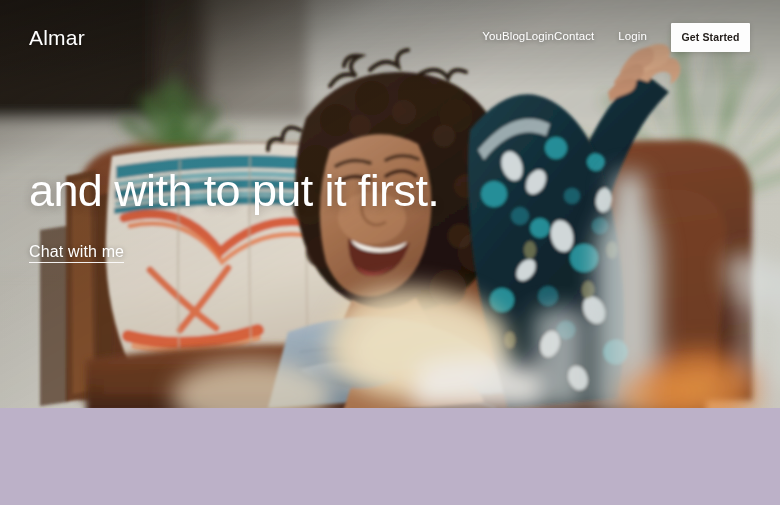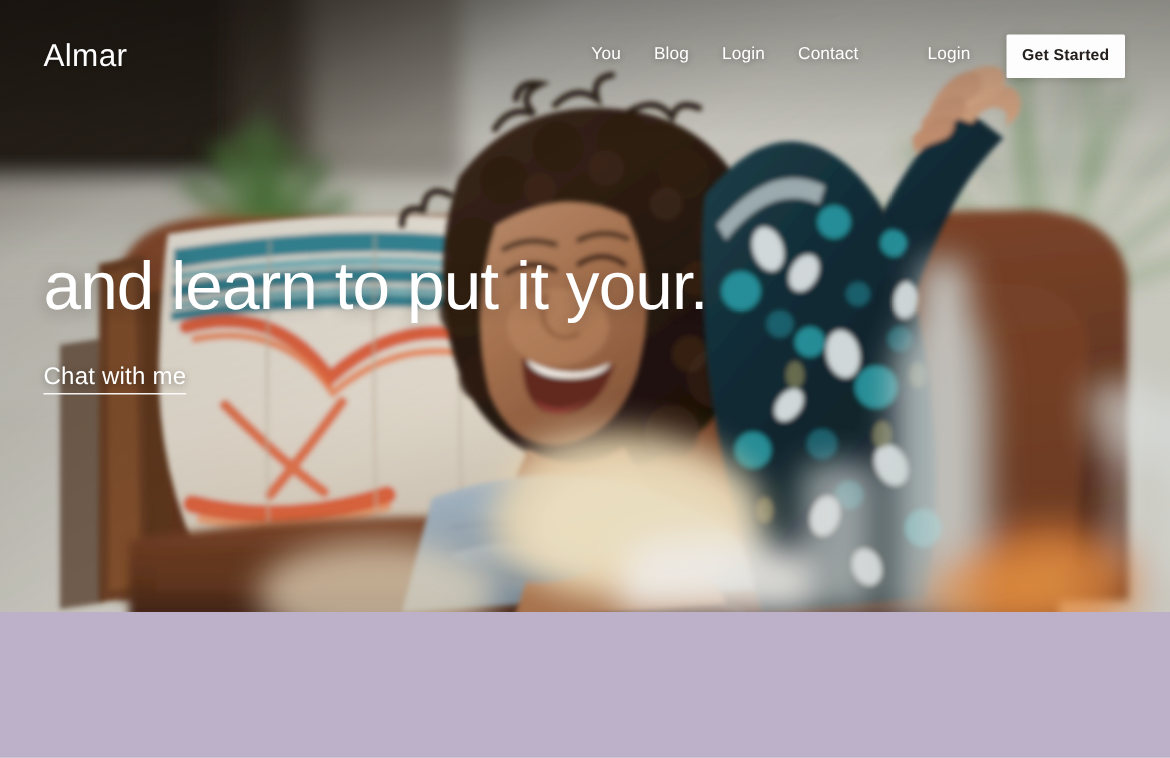--- a/index.html
+++ b/index.html
@@ -37,21 +37,20 @@
     font-weight:400;
     letter-spacing:0.2px;
     line-height:1;
     margin-top:1px;
     white-space:nowrap;
     text-shadow:0 1px 3px rgba(0,0,0,.25);
   }
   .nav-spacer { flex:1 1 auto; }
   .nav-links {
     display:flex; align-items:center;
-    gap:22px;
     margin-right:24px;
   }
   .nav-links a {
     color:#ffffff;
     font-size:11.5px;
     font-weight:400;
     letter-spacing:0.1px;
     text-decoration:none;
     white-space:nowrap;
     text-shadow:0 1px 4px rgba(0,0,0,.32);
@@ -474,21 +473,21 @@
         <a href="#">Blog</a>
         <a href="#">Login</a>
         <a href="#">Contact</a>
         <a href="#" class="login">Login</a>
       </div>
       <button class="cta-button">Get Started</button>
     </nav>
 
     <div class="hero-copy">
       <h1 class="headline">
-        <span class="line">and learn to put it your.</span>
+        <span class="line">and with to put it first.</span>
       </h1>
       <a href="#" class="chat-link">Chat with me</a>
     </div>
   </section>
 
   <section class="band"></section>
 
 </div>
 
 </body></html>

